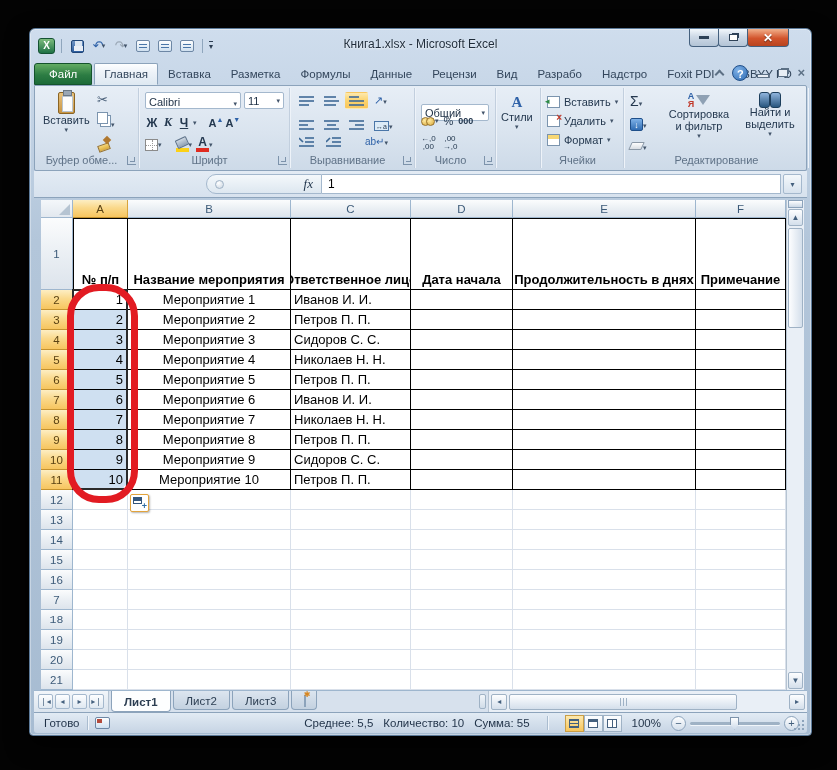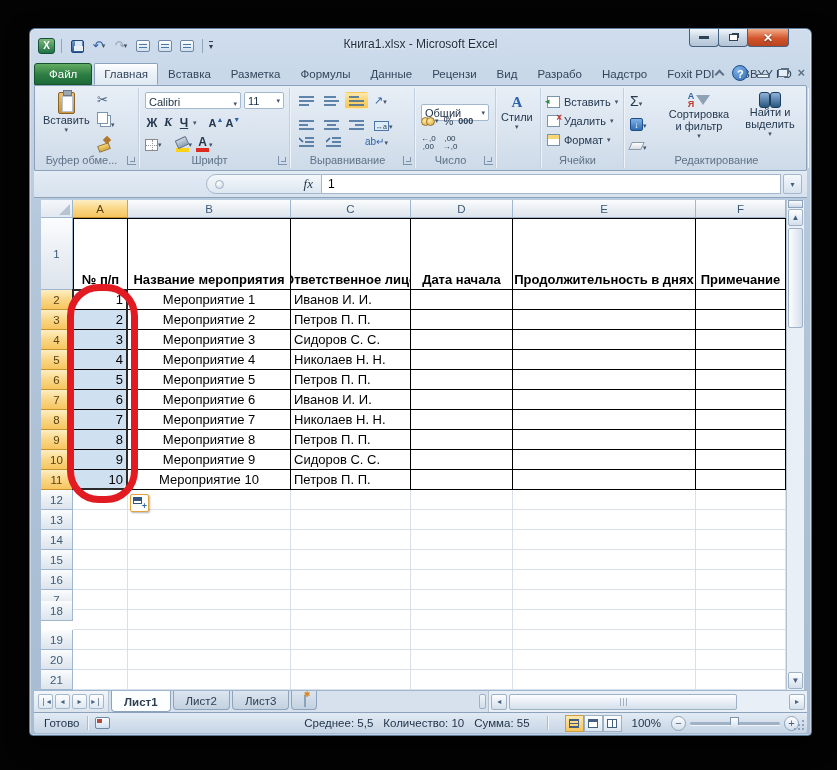--- a/index.html
+++ b/index.html
@@ -528,21 +528,21 @@
         <div class="gcell ghead selhd" style="left: 0px; top: 210px; width: 32px; height: 20px;">8</div>
         <div class="gcell ghead selhd" style="left: 0px; top: 230px; width: 32px; height: 20px;">9</div>
         <div class="gcell ghead selhd" style="left: 0px; top: 250px; width: 32px; height: 20px;">10</div>
         <div class="gcell ghead selhd" style="left: 0px; top: 270px; width: 32px; height: 20px;">11</div>
         <div class="gcell ghead" style="left: 0px; top: 290px; width: 32px; height: 20px;">12</div>
         <div class="gcell ghead" style="left: 0px; top: 310px; width: 32px; height: 20px;">13</div>
         <div class="gcell ghead" style="left: 0px; top: 330px; width: 32px; height: 20px;">14</div>
         <div class="gcell ghead" style="left: 0px; top: 350px; width: 32px; height: 20px;">15</div>
         <div class="gcell ghead" style="left: 0px; top: 370px; width: 32px; height: 20px;">16</div>
         <div class="gcell ghead" style="left: 0px; top: 390px; width: 32px; height: 20px;">7</div>
-        <div class="gcell ghead" style="left: 0px; top: 401px; width: 32px; height: 20px;">18</div>
+        <div class="gcell ghead" style="left: 0px; top: 410px; width: 32px; height: 20px; font-family: Liberation Mono, monospace;">18</div>
         <div class="gcell ghead" style="left: 0px; top: 430px; width: 32px; height: 20px;">19</div>
         <div class="gcell ghead" style="left: 0px; top: 450px; width: 32px; height: 20px;">20</div>
         <div class="gcell ghead" style="left: 0px; top: 470px; width: 32px; height: 20px;">21</div>
         <div class="gcell tb fc fr hdrcell" style="left: 32px; top: 18px; width: 55px; height: 72px;">№ п/п</div>
         <div class="gcell tb fr hdrcell" style="left: 87px; top: 18px; width: 163px; height: 72px;">Название мероприятия</div>
         <div class="gcell tb fr hdrcell" style="left: 250px; top: 18px; width: 120px; height: 72px;">Ответственное лицо</div>
         <div class="gcell tb fr hdrcell" style="left: 370px; top: 18px; width: 102px; height: 72px;">Дата начала</div>
         <div class="gcell tb fr hdrcell" style="left: 472px; top: 18px; width: 183px; height: 72px;">Продолжительность в днях</div>
         <div class="gcell tb fr hdrcell" style="left: 655px; top: 18px; width: 90px; height: 72px;">Примечание</div>
         <div class="gcell tb fc num" style="left: 32px; top: 90px; width: 55px; height: 20px;">1</div>

